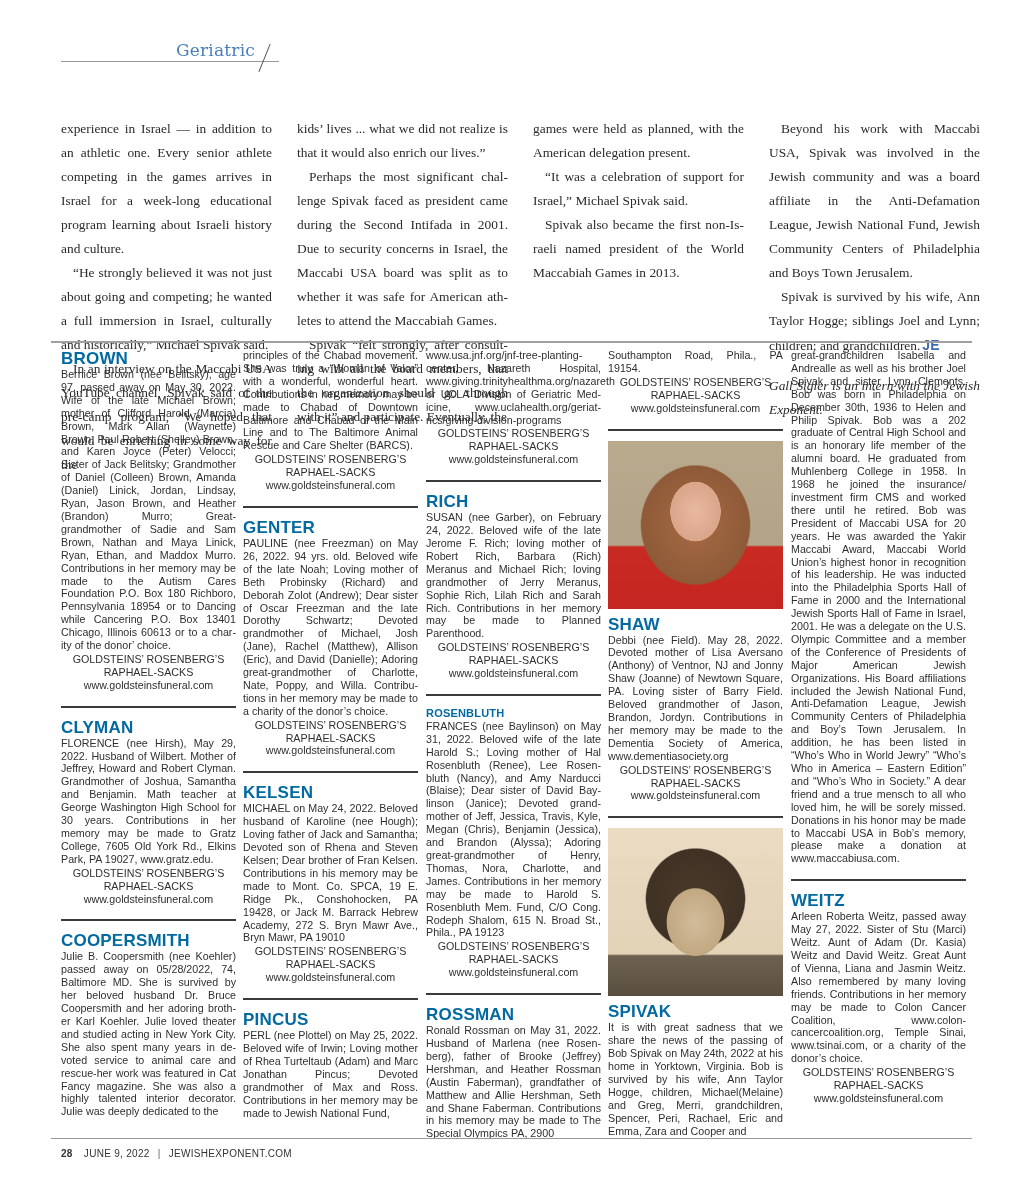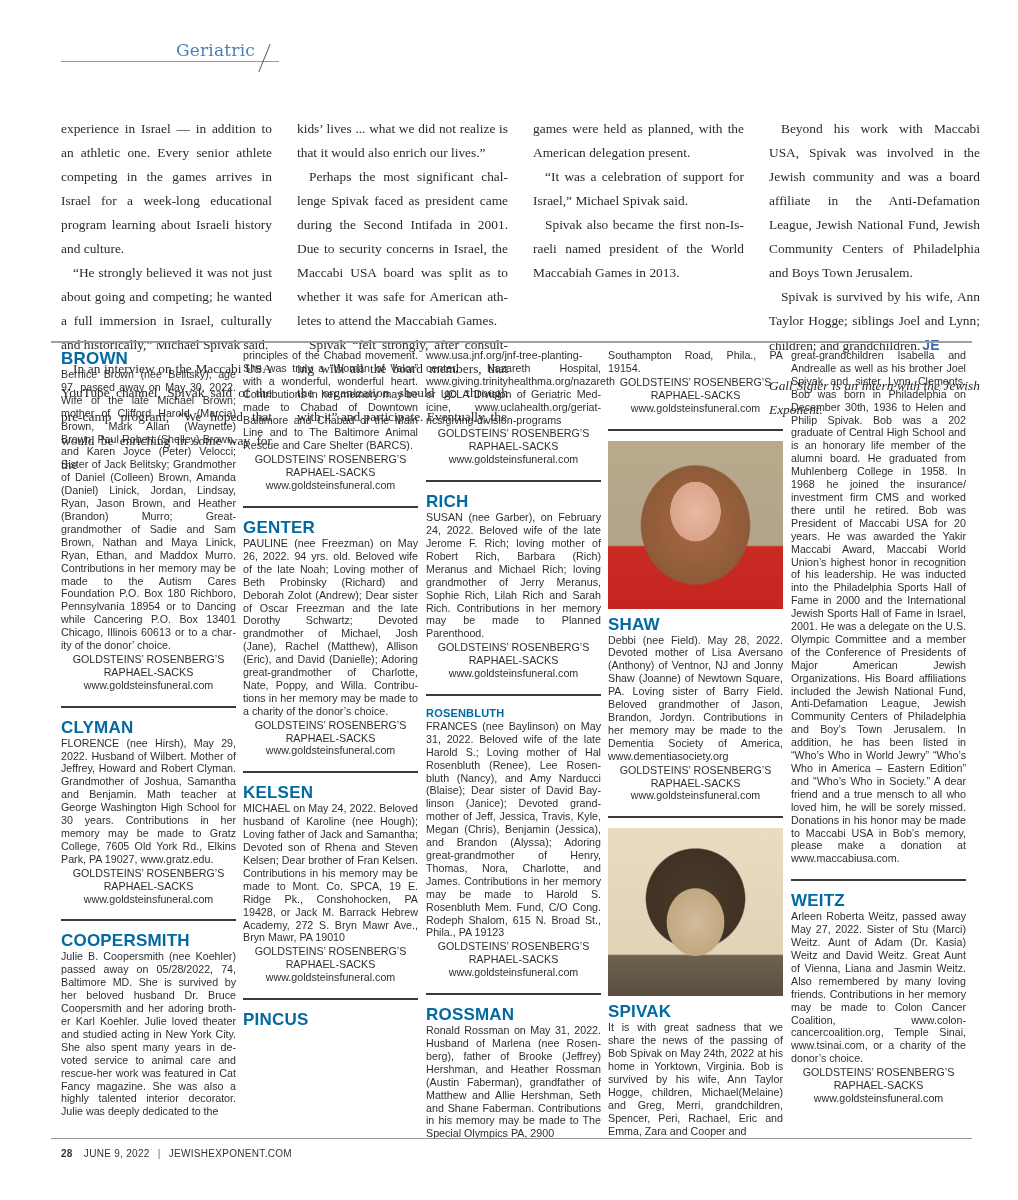--- a/index.html
+++ b/index.html
@@ -133,20 +133,21 @@
       <div class="body">MICHAEL on May 24, 2022. Be­loved husband of Karoline (nee Hough); Loving father of Jack and Samantha; Devoted son of Rhena and Steven Kelsen; Dear brother of Fran Kelsen. Contributions in his memory may be made to Mont. Co. SPCA, 19 E. Ridge Pk., Consho­hocken, PA 19428, or Jack M. Bar­rack Hebrew Academy, 272 S. Bryn Mawr Ave., Bryn Mawr, PA 19010</div>
       <div class="funeral">
         <div>GOLDSTEINS’ ROSENBERG’S</div>
         <div>RAPHAEL-SACKS</div>
         <div>www.goldsteinsfuneral.com</div>
       </div>
     </div>
     <div class="divider"></div>
     <div class="obit">
       <h2>PINCUS</h2>
+      <div class="body">PERL (nee Plottel) on May 25, 2022. Beloved wife of Irwin; Loving mother of Rhea Turteltaub (Adam) and Marc Jonathan Pincus; Devot­ed grandmother of Max and Ross. Contributions in her memory may be made to Jewish National Fund,</div>
     </div>
   </div>
 
   <div class="ocol c3">
     <div class="obit">
       <div class="body">www.usa.jnf.org/jnf-tree-planting­center, Nazareth Hospital, www.giving.trinityhealthma.org/nazareth or UCLA Division of Geriatric Med­icine, www.uclahealth.org/geriat­rics/giving-division-programs</div>
       <div class="funeral">
         <div>GOLDSTEINS’ ROSENBERG’S</div>
         <div>RAPHAEL-SACKS</div>
         <div>www.goldsteinsfuneral.com</div>

